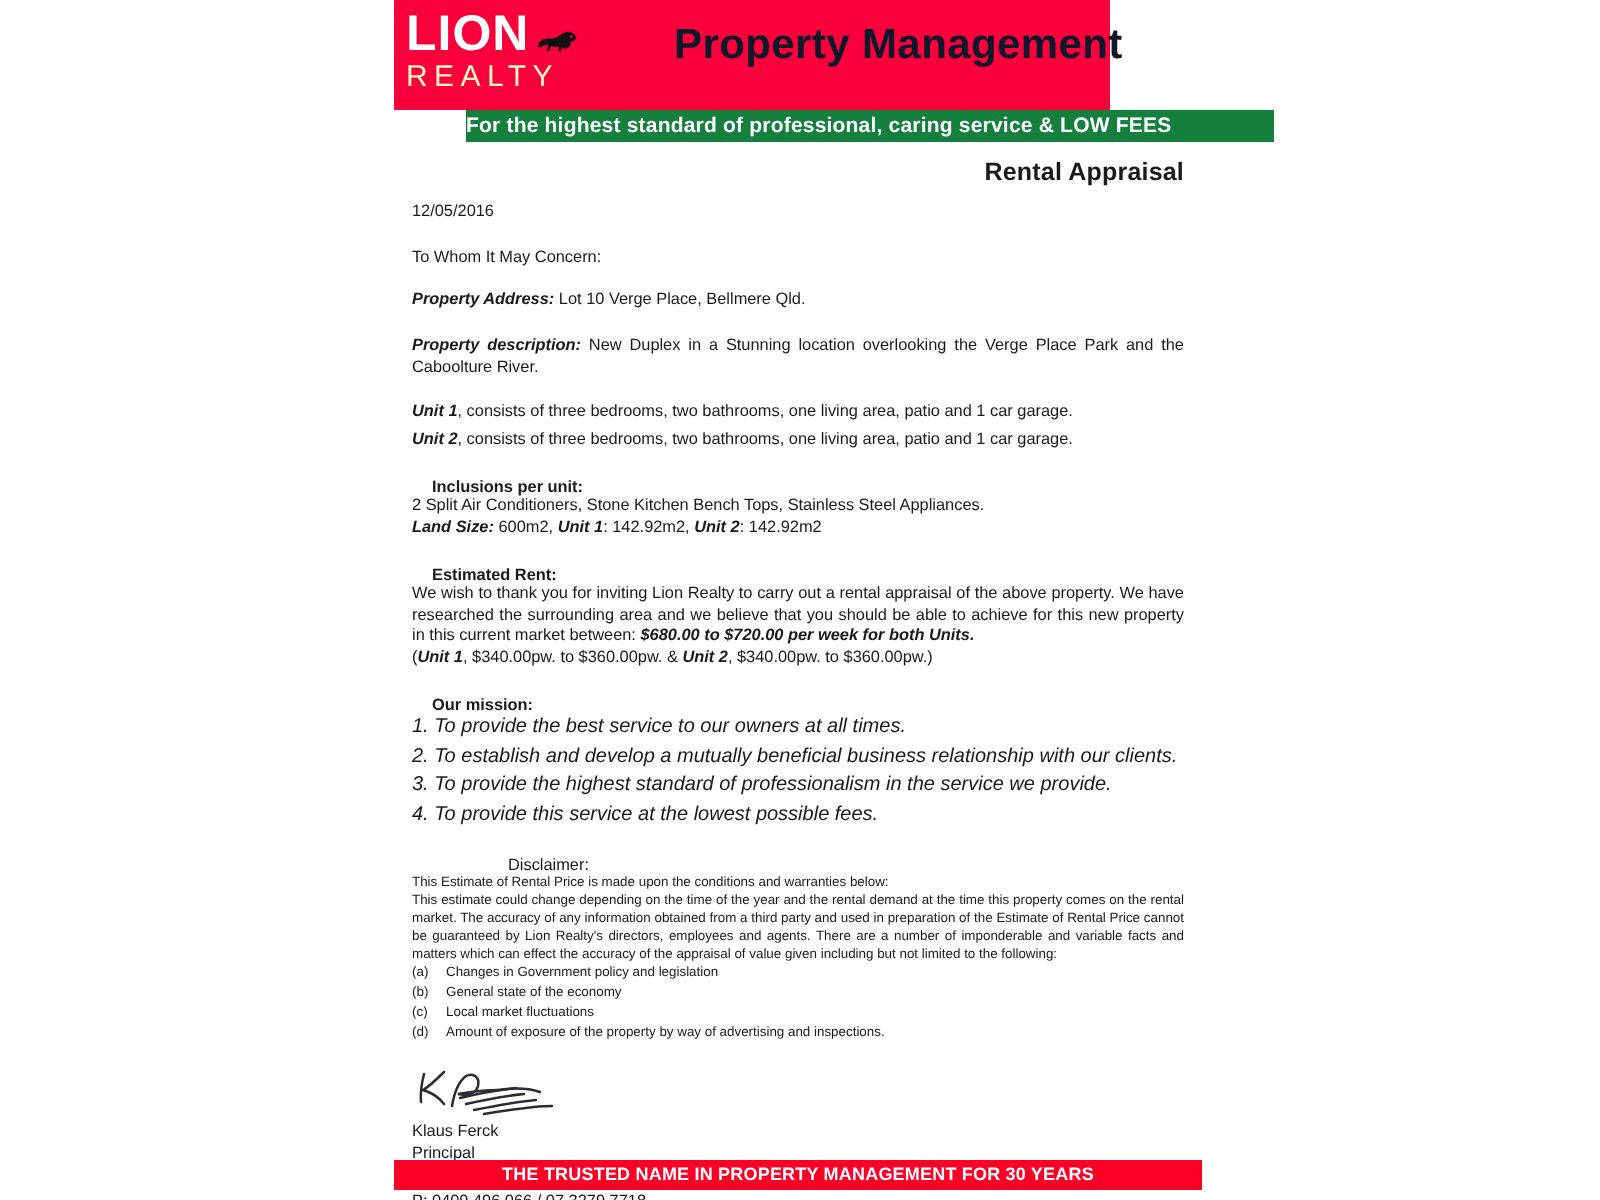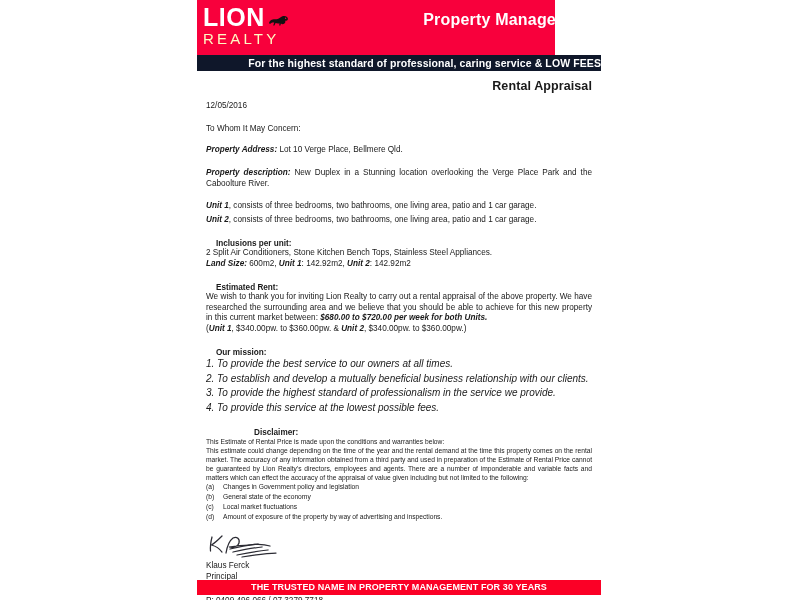--- a/index.html
+++ b/index.html
@@ -62,37 +62,38 @@
     letter-spacing: 3.2px;
     font-family: "Liberation Sans", sans-serif;
     margin-top: 1px;
     line-height: 1;
   }
   .banner-title {
     position: absolute;
     left: 140px;
     top: 11px;
     width: 258px;
-    text-align: right;
-    color: #ffffff;
-    font-size: 16px;
+    text-align: left;
+    color: #0f172a;
+    font-size: 21px;
     font-weight: bold;
     letter-spacing: 0.2px;
   }
   .tagline {
     position: relative;
     width: 404px;
     height: 16px;
-    background: #0f172a;
+    background: #15803d;
     color: #ffffff;
     font-size: 10.5px;
     font-weight: bold;
-    text-align: right;
+    text-align: left;
     line-height: 16px;
     letter-spacing: 0.1px;
+    margin-left: 36px;
   }
 
   
   .content {
     position: relative;
     padding: 0 9px;
     box-sizing: border-box;
     width: 404px;
   }
   .doc-title {
@@ -131,21 +132,21 @@
   }
   .mission-item {
     font-size: 10px;
     font-style: italic;
     line-height: 1.45;
   }
 
   
   .disc-head {
     font-size: 8.2px;
-    font-weight: bold;
+    font-weight: normal;
     margin-top: 13px;
     padding-left: 48px;
   }
   .disc-line {
     font-size: 6.7px;
     line-height: 1.35;
   }
   .disc-para {
     font-size: 6.7px;
     line-height: 1.35;

